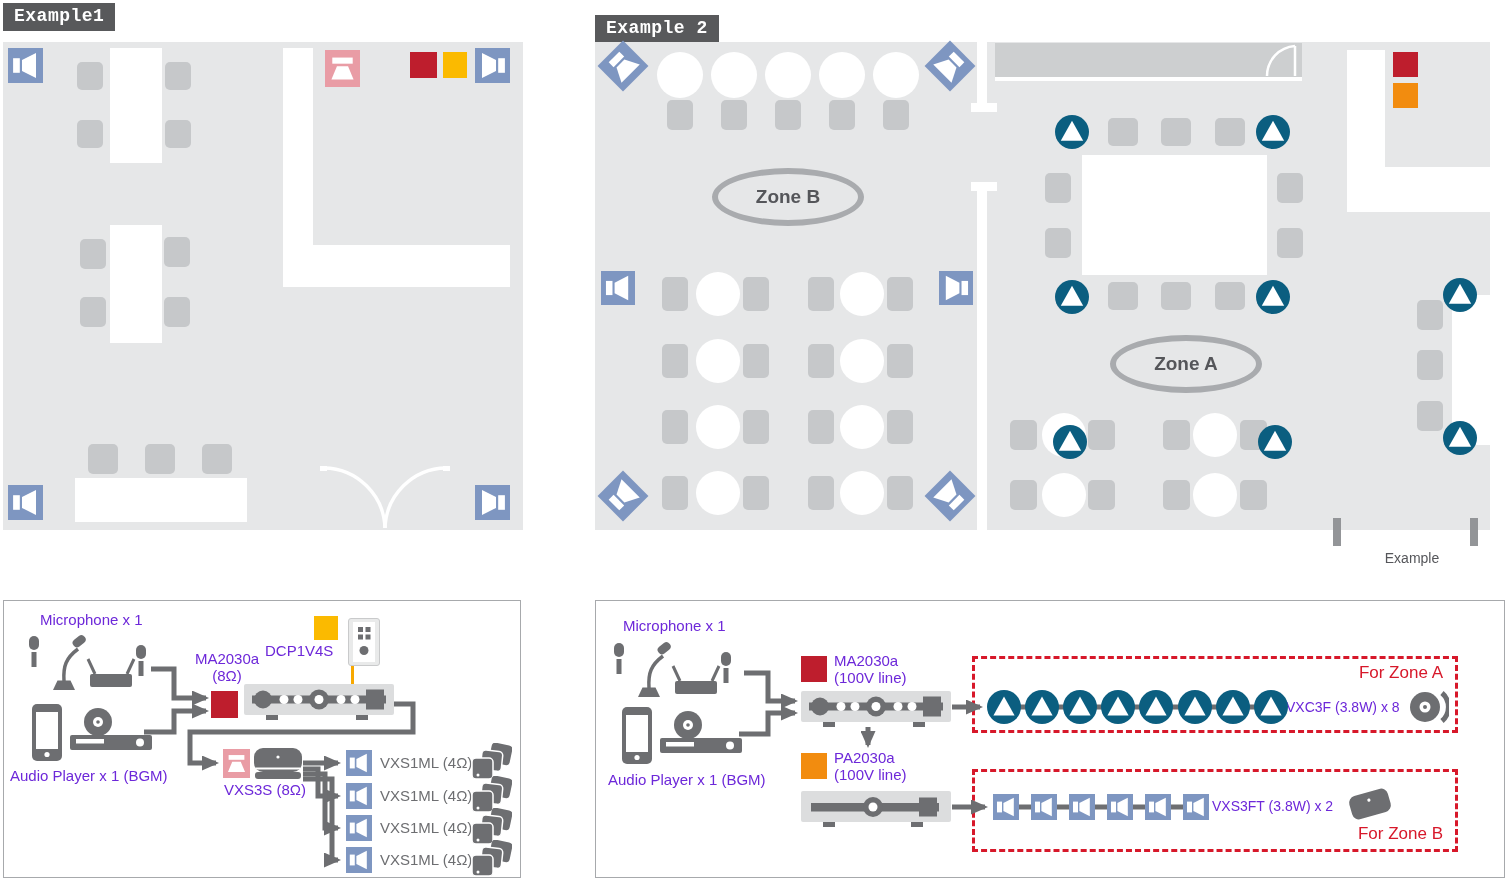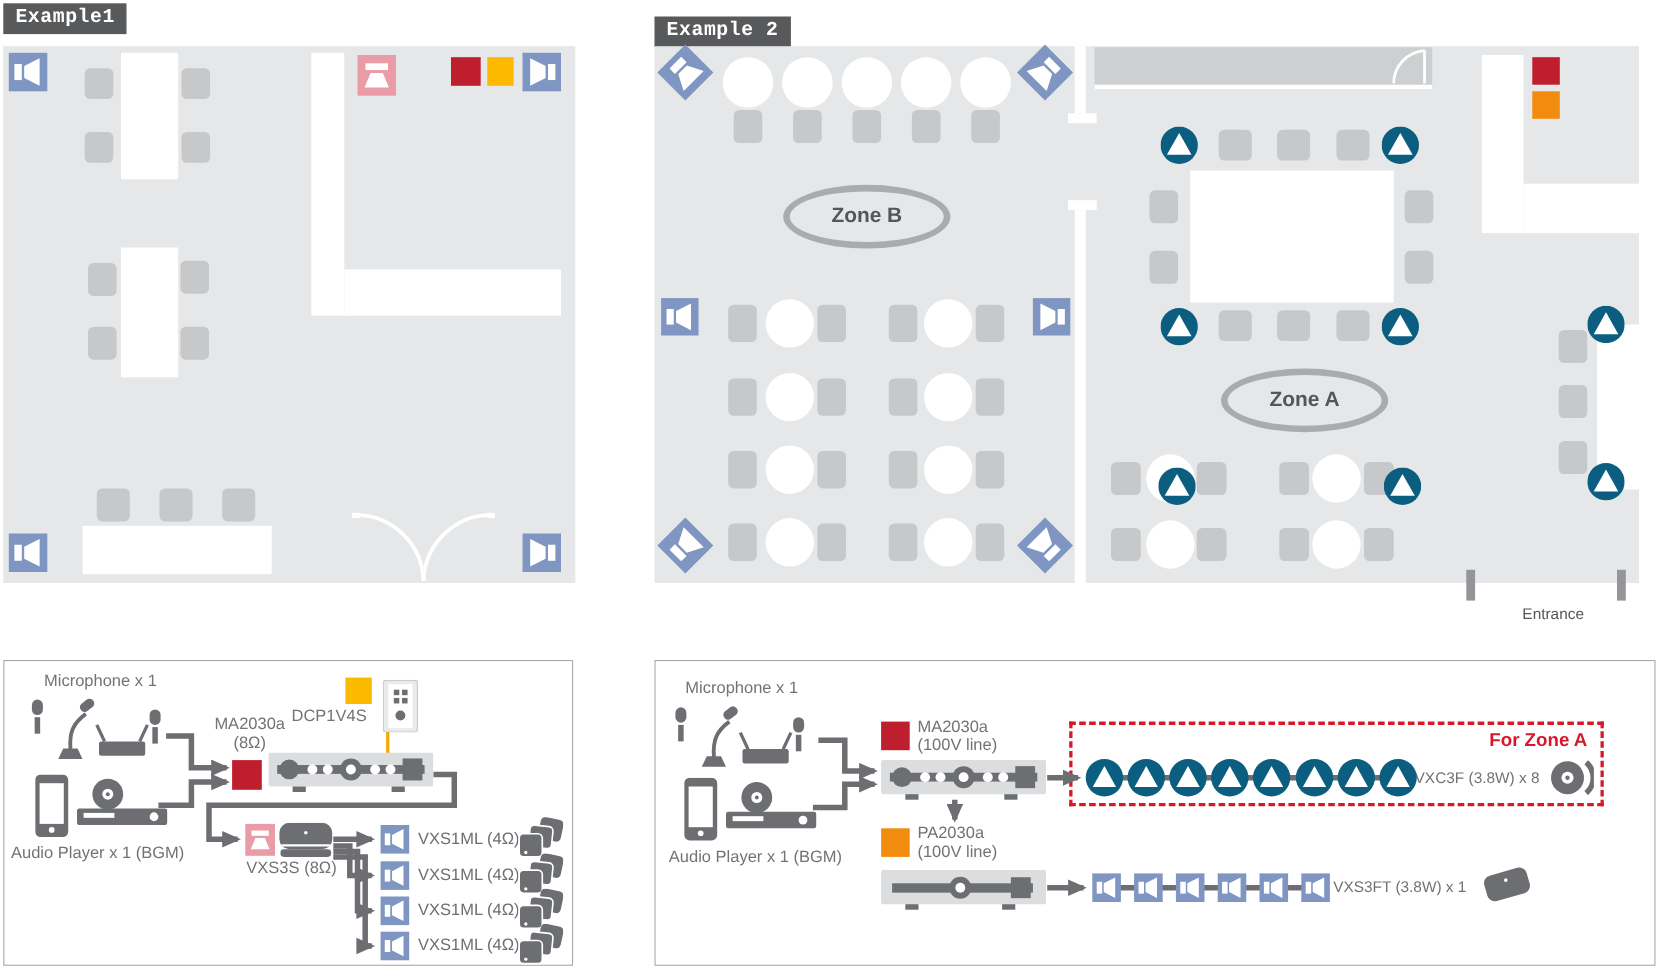--- a/index.html
+++ b/index.html
@@ -2,23 +2,23 @@
 <html><head>
 <meta charset="utf-8">
 <style>
   html,body{margin:0;padding:0;}
   body{width:1507px;height:879px;background:#fff;font-family:"Liberation Sans",sans-serif;position:relative;overflow:hidden;}
   .abs{position:absolute;}
   .chip{position:absolute;background:#58595B;color:#fff;font-weight:bold;font-size:18px;padding:3px 11px 5px;letter-spacing:.5px;}
   .room{position:absolute;background:#E6E7E8;}
   .zone-oval{position:absolute;border:6px solid #A9ABAE;border-radius:50%;display:flex;align-items:center;justify-content:center;font-weight:bold;font-size:19px;color:#55565A;box-sizing:border-box;}
   .diagram{position:absolute;background:#fff;border:1px solid #A7A9AC;}
-  .dlabel{position:absolute;color:#737373;font-size:15px;white-space:nowrap;}
+  .dlabel{position:absolute;color:#6d28d9;font-size:15px;white-space:nowrap;}
   .center-label{text-align:center;}
-  .zlabel{position:absolute;color:#D7182A;font-weight:bold;font-size:17px;white-space:nowrap;}
+  .zlabel{position:absolute;color:#D7182A;font-weight:normal;font-size:17px;white-space:nowrap;}
   .dashed-box{position:absolute;border:3px dashed #D7182A;box-sizing:border-box;}
   .chair{position:absolute;background:#C6C8CA;border-radius:5px;}
   .table{position:absolute;background:#fff;}
   .round{border-radius:50%;}
   .white{background:#fff;}
   .entrance{position:absolute;color:#55565A;font-size:14px;text-align:center;}
   .spk-sq{position:absolute;}
   .spk-sq svg{display:block;width:100%;height:100%;}
   .icon{position:absolute;}
   .icon svg{display:block;width:100%;height:100%;}
@@ -256,21 +256,21 @@
 
 <div class="zone-oval" style="left:712px;top:168px;width:152px;height:58px;">
   <span>Zone B</span>
 </div>
 <div class="zone-oval" style="left:1110px;top:335px;width:152px;height:58px;justify-content:center;">
   <span>Zone A</span>
 </div>
 
 <div class="abs" style="left:1333px;top:518px;width:8px;height:28px;background:#939598;"></div>
 <div class="abs" style="left:1470px;top:518px;width:8px;height:28px;background:#939598;"></div>
-<div class="entrance" style="left:1362px;top:550px;width:100px;">Entrance</div>
+<div class="entrance" style="left:1362px;top:550px;width:100px;">Example</div>
 
 <div class="diagram" id="diag1" style="left:3px;top:600px;width:516px;height:276px;">
   <div class="dlabel" style="left:36px;top:10px;">Microphone x 1</div>
   <div class="dlabel" style="left:6px;top:166px;">Audio Player x 1 (BGM)</div>
   <div class="dlabel center-label" style="left:178px;top:49px;width:90px;">
     <div>MA2030a</div>
     <div>(8Ω)</div>
   </div>
   <div class="dlabel" style="left:261px;top:41px;">DCP1V4S</div>
   <div class="dlabel center-label" style="left:206px;top:180px;width:110px;">VXS3S (8Ω)</div>
@@ -444,22 +444,25 @@
   <div class="dlabel" style="left:27px;top:16px;">Microphone x 1</div>
   <div class="dlabel" style="left:12px;top:170px;">Audio Player x 1 (BGM)</div>
   <div class="dlabel" style="left:238px;top:51px;">MA2030a</div>
   <div class="dlabel" style="left:238px;top:68px;">(100V line)</div>
   <div class="dlabel" style="left:238px;top:148px;">PA2030a</div>
   <div class="dlabel" style="left:238px;top:165px;">(100V line)</div>
 
   <div class="dashed-box" style="left:376px;top:55px;width:486px;height:77px;">
     <div class="zlabel" style="right:12px;top:4px;">For Zone A</div>
   </div>
+  <div class="dashed-box" style="left:376px;top:168px;width:486px;height:83px;">
+    <div class="zlabel" style="right:12px;bottom:5px;">For Zone B</div>
+  </div>
   <div class="dlabel" style="left:690px;top:98px;font-size:14px;">VXC3F (3.8W) x 8</div>
-  <div class="dlabel" style="left:616px;top:197px;font-size:14px;">VXS3FT (3.8W) x 1</div>
+  <div class="dlabel" style="left:616px;top:197px;font-size:14px;">VXS3FT (3.8W) x 2</div>
 <div class="icon abs" style="left: 0px; top: 0px; width: 908px; height: 276px;">
       <svg viewBox="0 0 908 276" width="908" height="276">
    <defs>
           <marker id="ah2" markerUnits="strokeWidth" markerWidth="3.6" markerHeight="3" refX="2.8" refY="1.5" orient="auto">
             <polygon points="0,0 3.4,1.5 0,3" fill="#6D6E71"></polygon>
           </marker>
         </defs>
    <g stroke="#6D6E71" stroke-width="5" fill="none">
      <path d="M148,72 L172,72 L172,100 L199,100" marker-end="url(#ah2)"></path>
      <path d="M143,133 L172,133 L172,112 L199,112" marker-end="url(#ah2)"></path>

